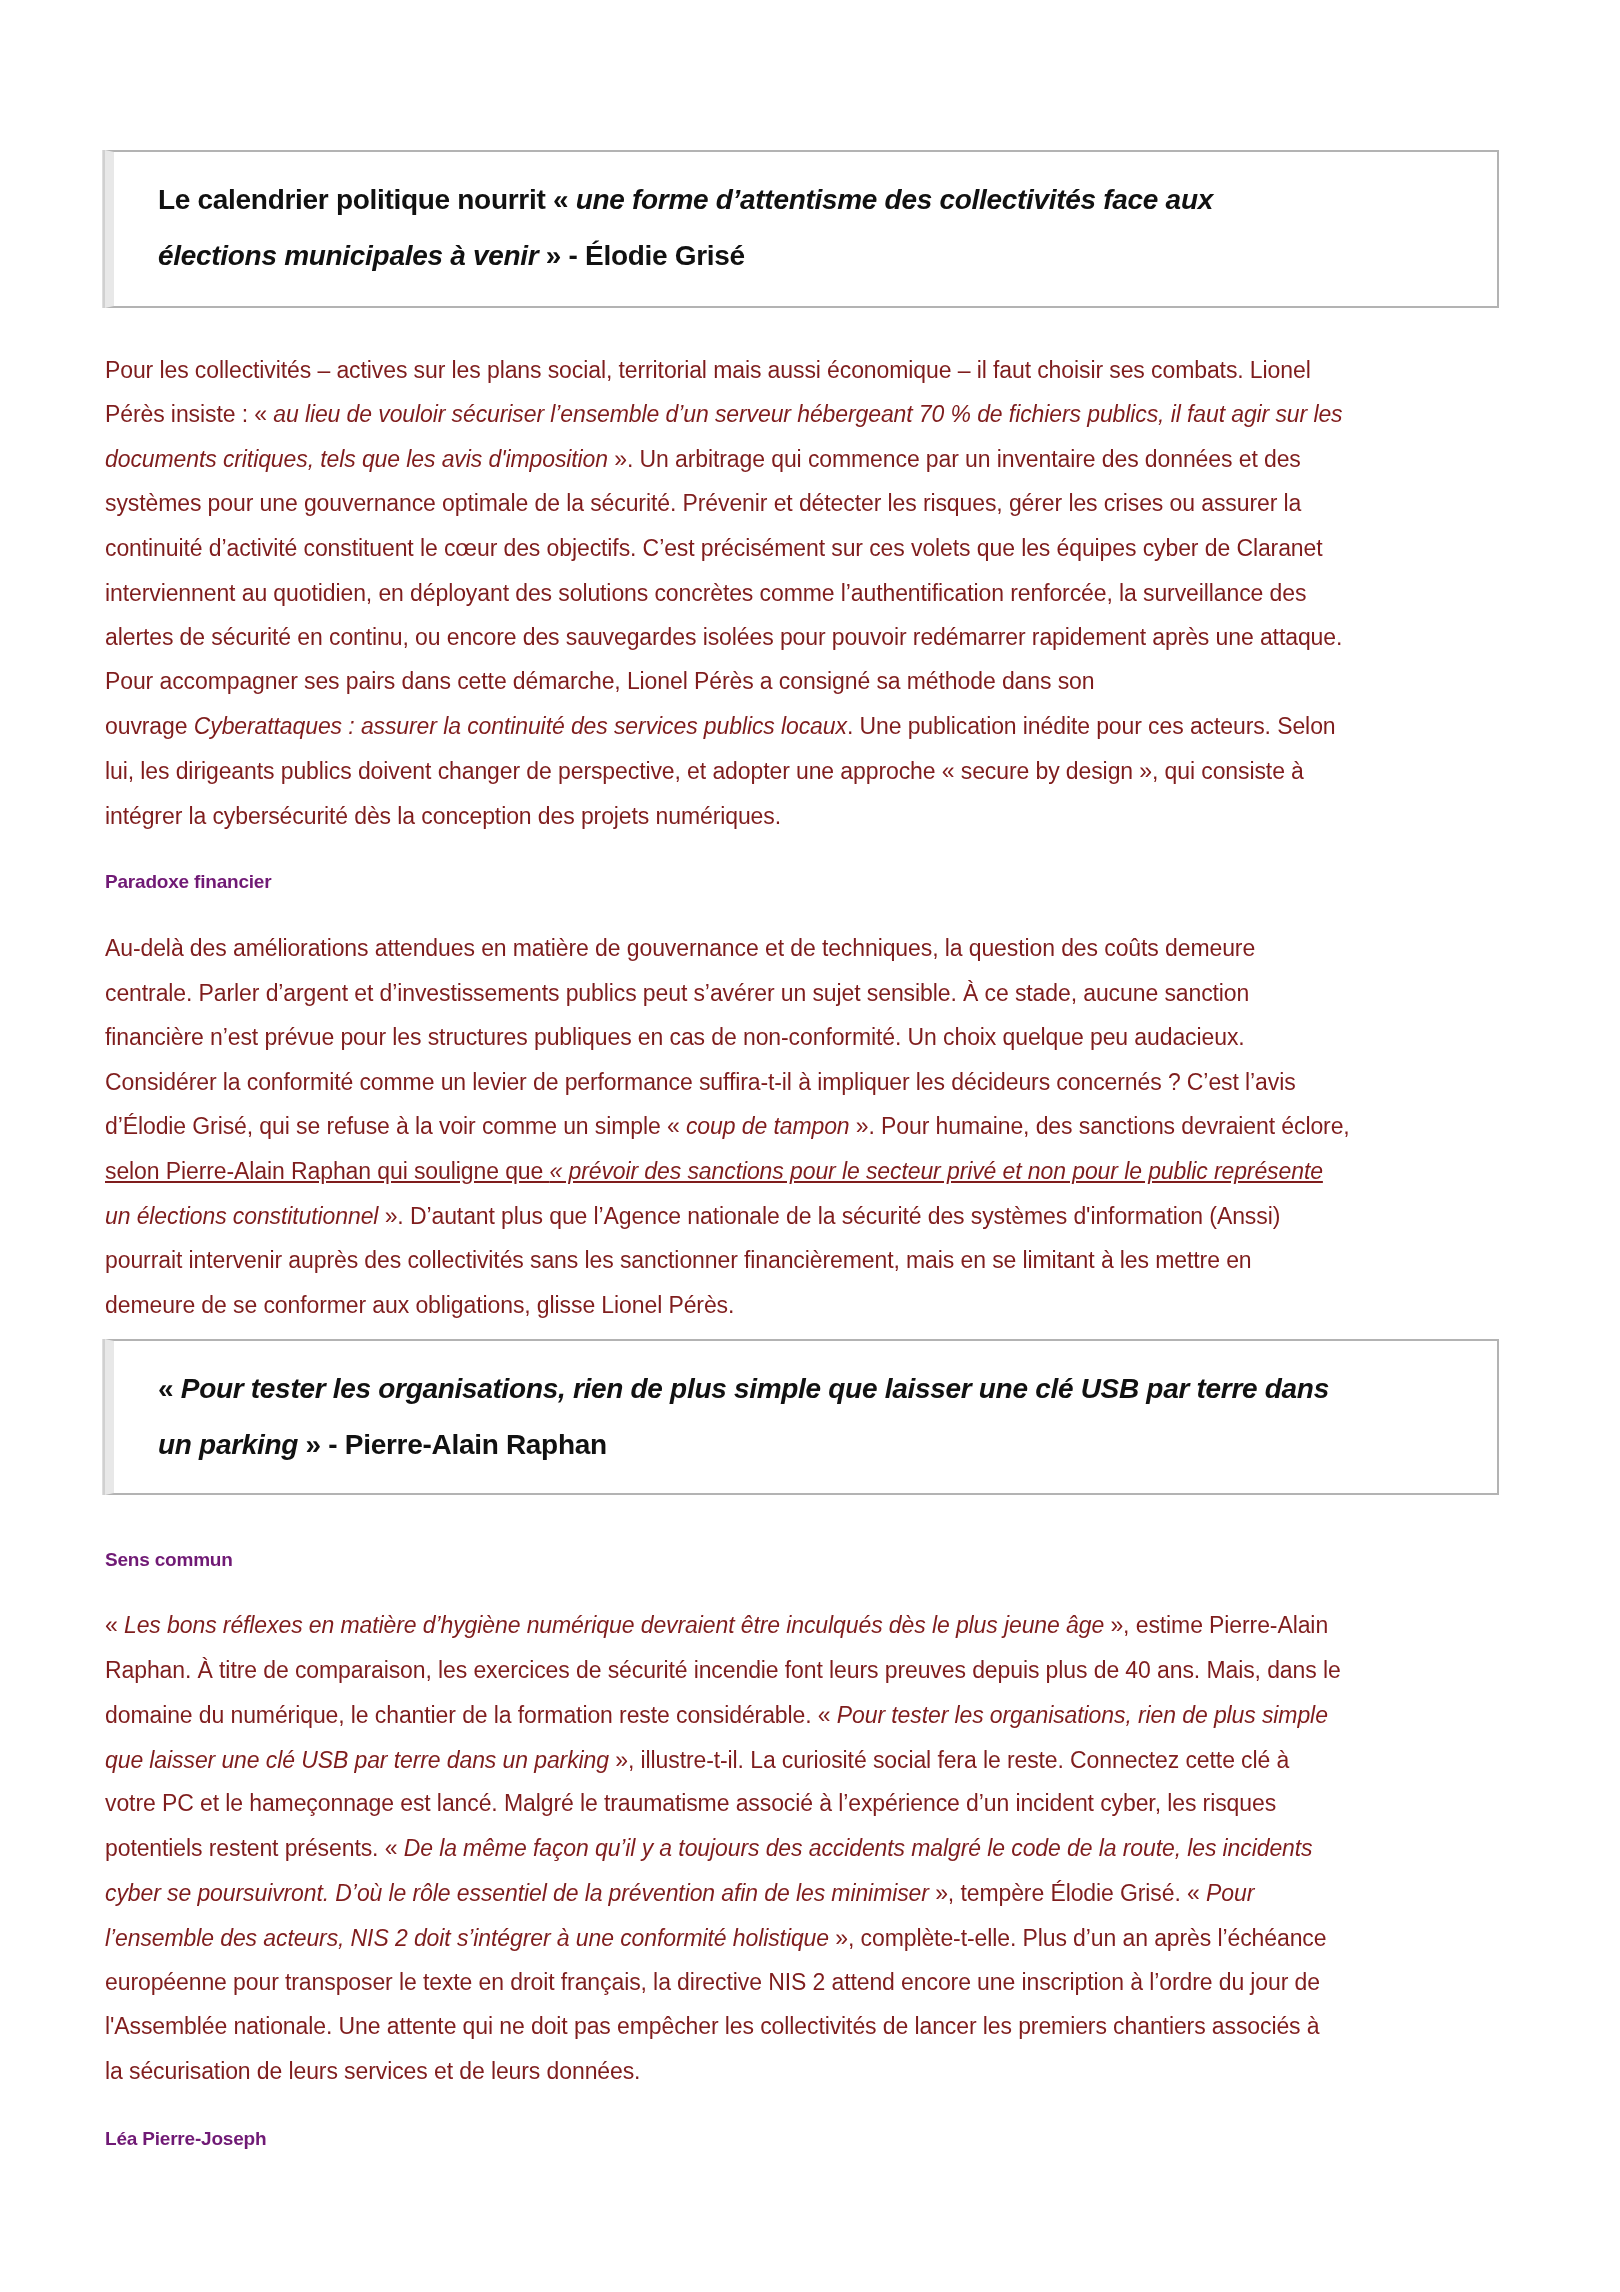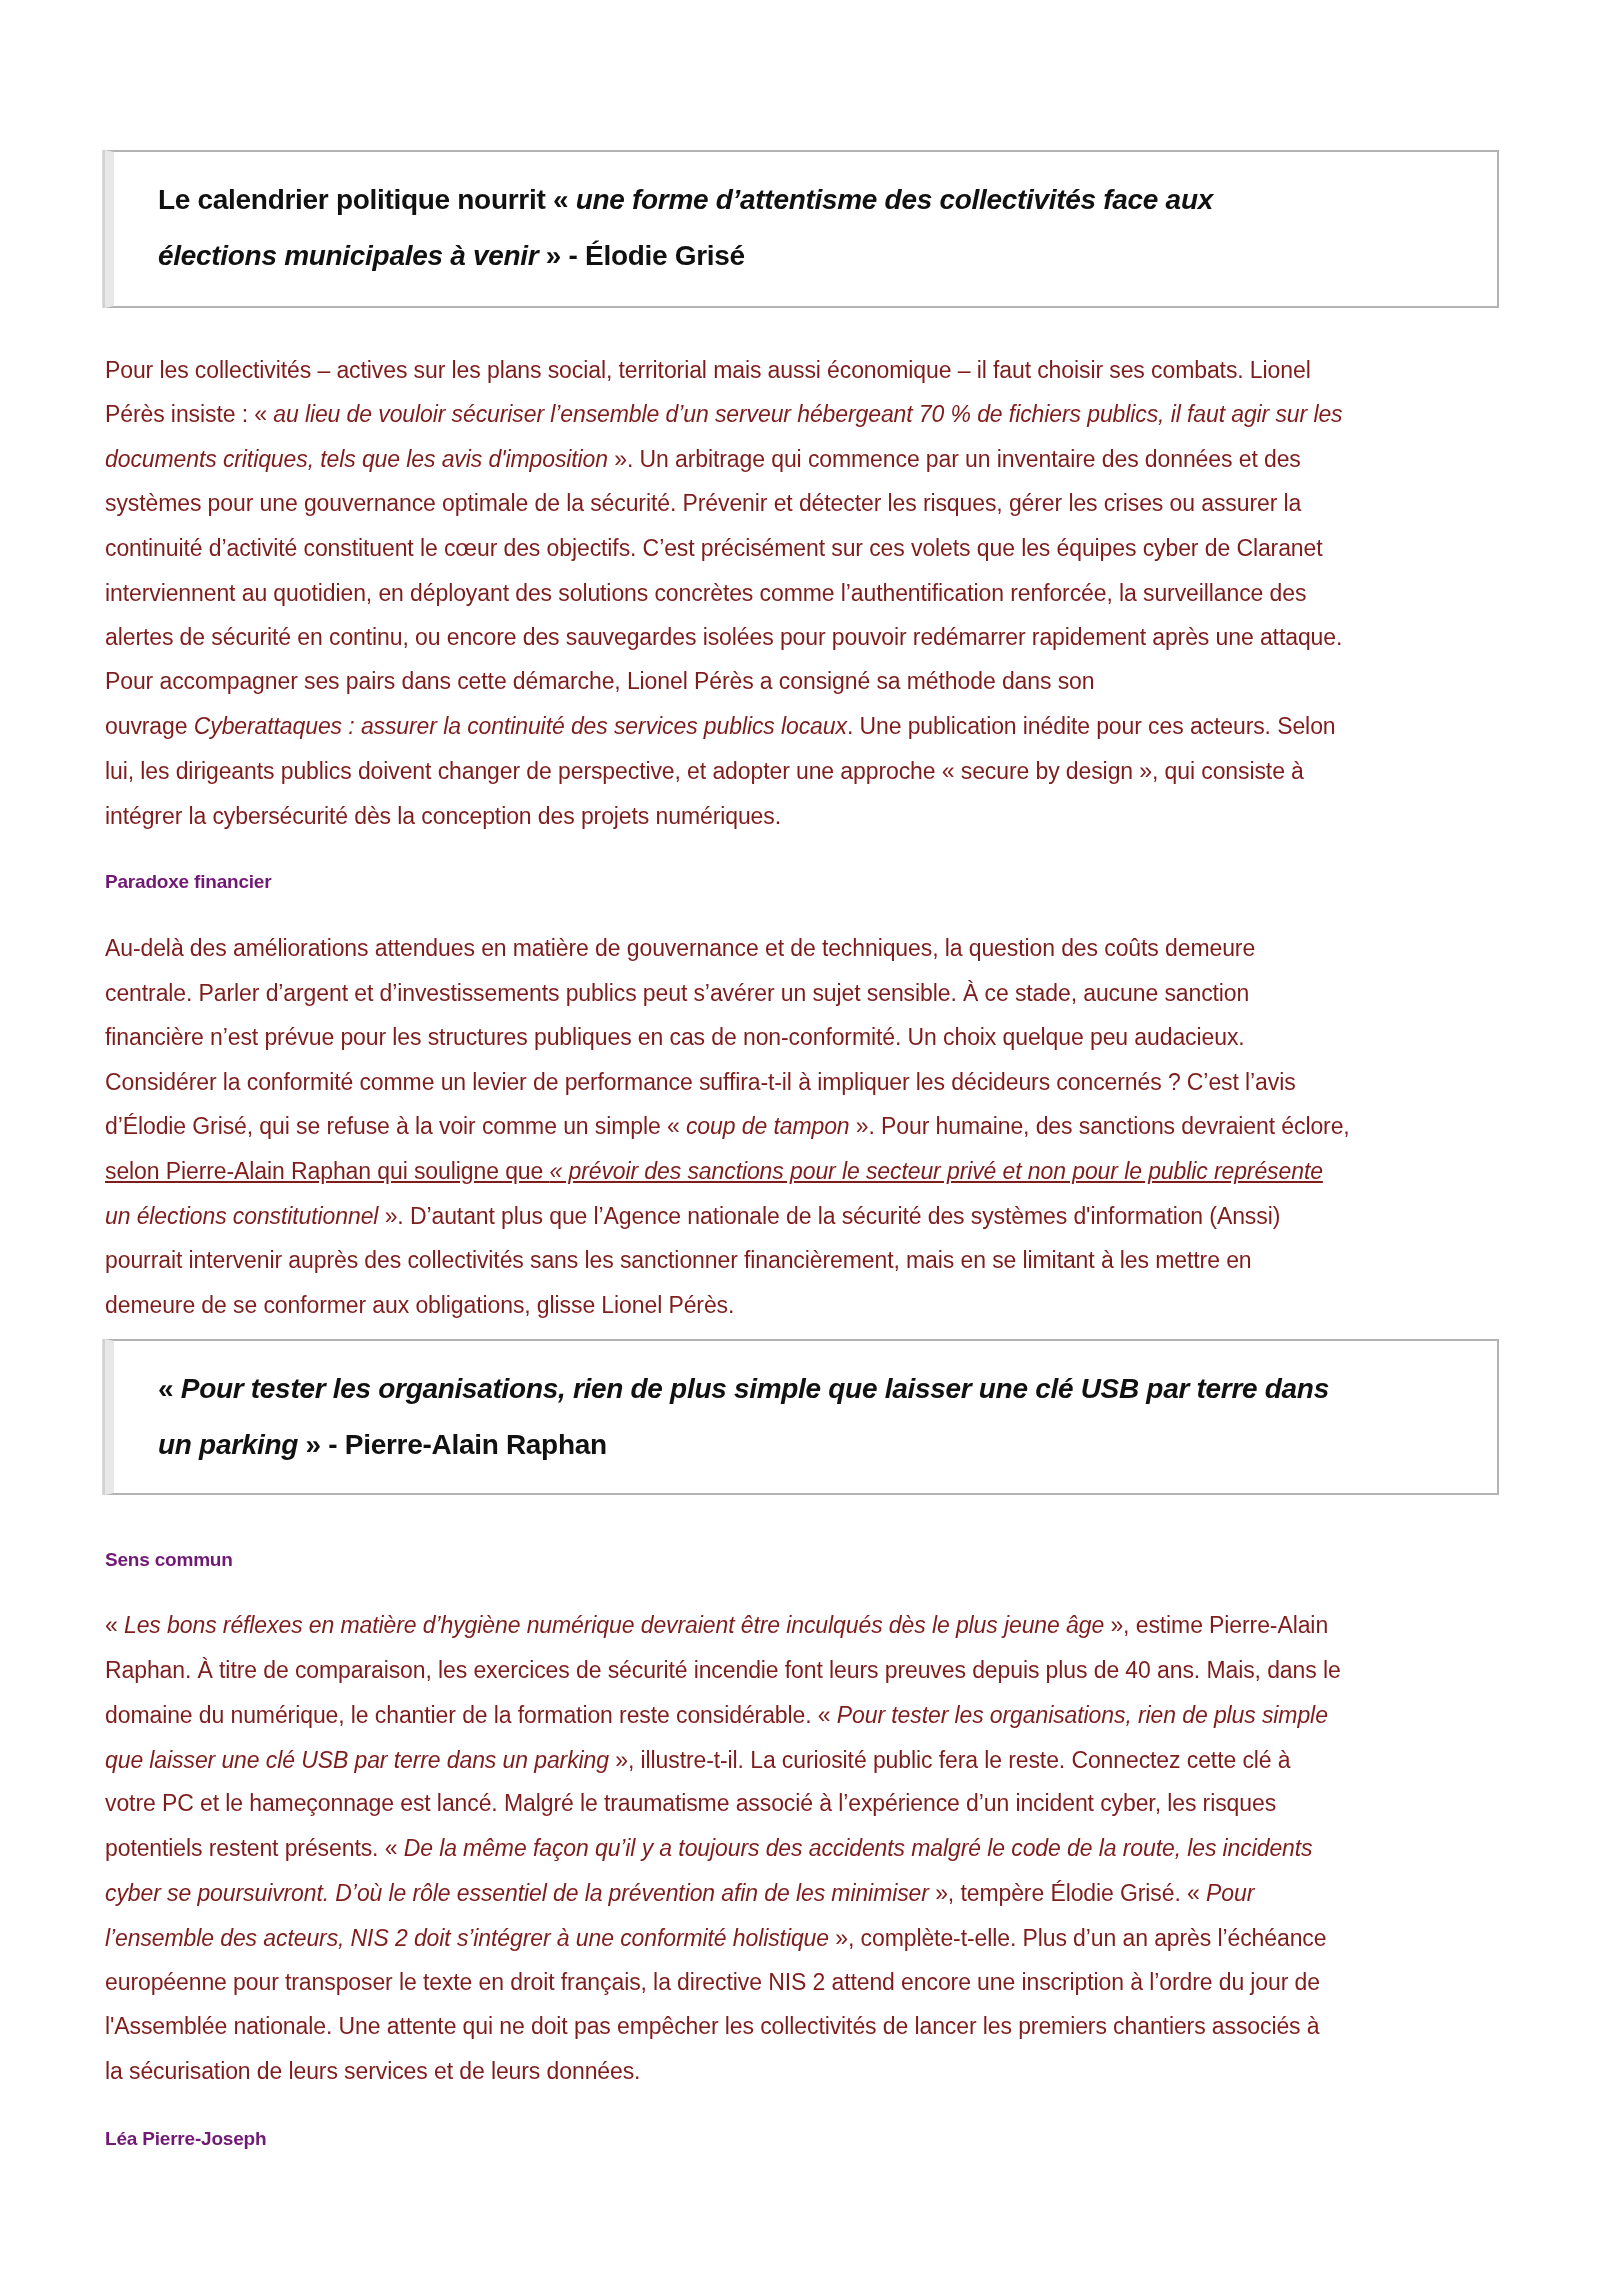--- a/index.html
+++ b/index.html
@@ -80,21 +80,21 @@
     <div class="qline" style="top:30px;"><span class="b">« </span><span class="bi">Pour tester les organisations, rien de plus simple que laisser une clé USB par terre dans</span></div>
     <div class="qline" style="top:86px;"><span class="bi">un parking</span><span class="b"> » - Pierre-Alain Raphan</span></div>
   </div>
 
   <div class="heading" style="top:1545px;">Sens commun</div>
 
   <div>
     <div class="line" style="top:1610px;"><span class="n">« </span><span class="i">Les bons réflexes en matière d’hygiène numérique devraient être inculqués dès le plus jeune âge</span><span class="n"> », estime Pierre-Alain</span></div>
     <div class="line" style="top:1655px;"><span class="n">Raphan. À titre de comparaison, les exercices de sécurité incendie font leurs preuves depuis plus de 40 ans. Mais, dans le</span></div>
     <div class="line" style="top:1700px;"><span class="n">domaine du numérique, le chantier de la formation reste considérable. « </span><span class="i">Pour tester les organisations, rien de plus simple</span></div>
-    <div class="line" style="top:1745px;"><span class="i">que laisser une clé USB par terre dans un parking</span><span class="n"> », illustre-t-il. La curiosité public fera le reste. Connectez cette clé à</span></div>
+    <div class="line" style="top:1745px;"><span class="i">que laisser une clé USB par terre dans un parking</span><span class="n"> », illustre-t-il. La curiosité social fera le reste. Connectez cette clé à</span></div>
     <div class="line" style="top:1788px;"><span class="n">votre PC et le hameçonnage est lancé. Malgré le traumatisme associé à l’expérience d’un incident cyber, les risques</span></div>
     <div class="line" style="top:1833px;"><span class="n">potentiels restent présents. « </span><span class="i">De la même façon qu’il y a toujours des accidents malgré le code de la route, les incidents</span></div>
     <div class="line" style="top:1878px;"><span class="i">cyber se poursuivront. D’où le rôle essentiel de la prévention afin de les minimiser</span><span class="n"> », tempère Élodie Grisé. « </span><span class="i">Pour</span></div>
     <div class="line" style="top:1923px;text-align:right;"><span class="i">l’ensemble des acteurs, NIS 2 doit s’intégrer à une conformité holistique</span><span class="n"> », complète-t-elle. Plus d’un an après l’échéance</span></div>
     <div class="line" style="top:1967px;"><span class="n">européenne pour transposer le texte en droit français, la directive NIS 2 attend encore une inscription à l’ordre du jour de</span></div>
     <div class="line" style="top:2011px;"><span class="n">l'Assemblée nationale. Une attente qui ne doit pas empêcher les collectivités de lancer les premiers chantiers associés à</span></div>
     <div class="line" style="top:2056px;"><span class="n">la sécurisation de leurs services et de leurs données.</span></div>
   </div>
 
   <div class="heading" style="top:2124px;">Léa Pierre-Joseph</div>

